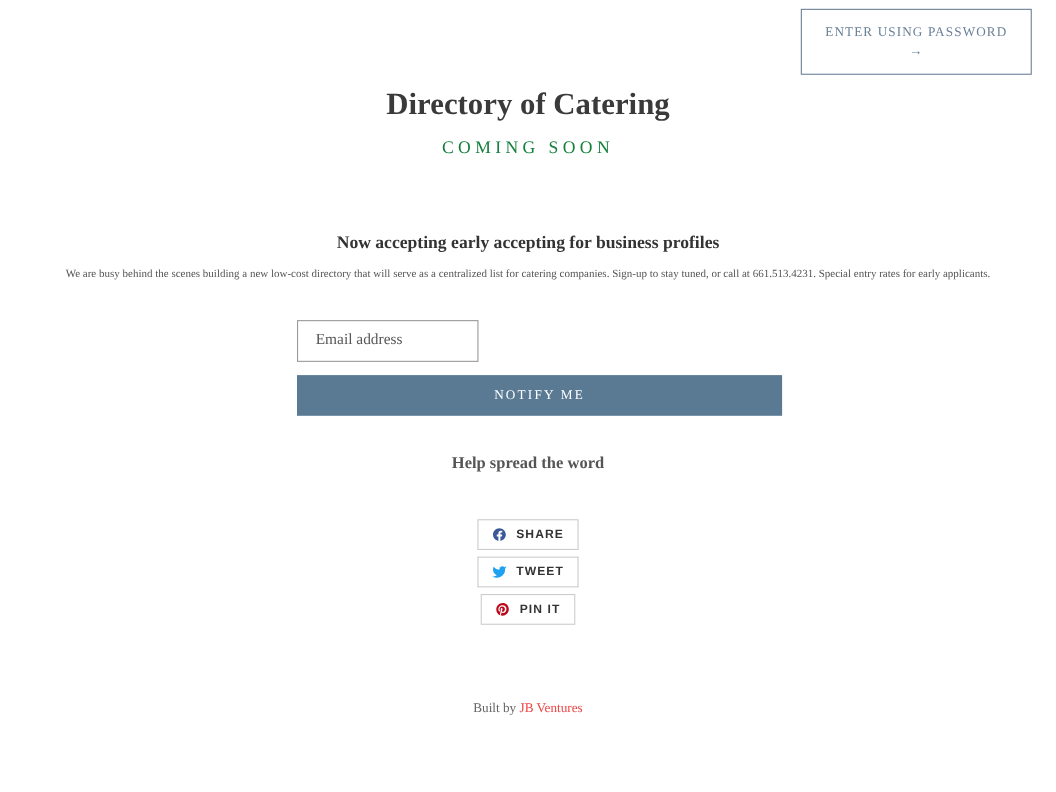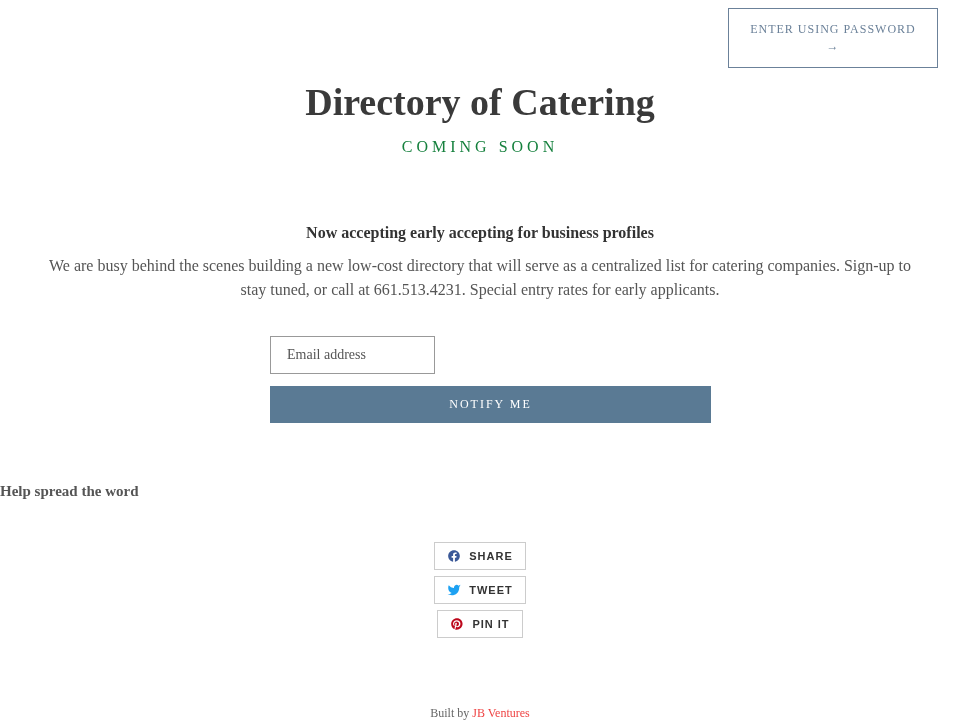--- a/index.html
+++ b/index.html
@@ -25,21 +25,21 @@
       font-size: 12px;
       letter-spacing: 1px;
       text-align: center;
       line-height: 1.4;
       cursor: pointer;
       font-family: Georgia, serif;
       max-width: 210px;
     }
     .page-title {
       text-align: center;
-      font-size: 38px;
+      font-size: 28px;
       font-weight: bold;
       color: #3a3a3a;
       margin-top: 80px;
       font-family: Georgia, serif;
     }
     .coming-soon {
       text-align: center;
       font-size: 16px;
       letter-spacing: 4px;
       color: #15803d;
@@ -49,21 +49,21 @@
     .subtitle {
       text-align: center;
       font-size: 16px;
       font-weight: bold;
       color: #333;
       margin-top: 68px;
       font-family: Georgia, serif;
     }
     .description {
       text-align: center;
-      font-size: 16px;
+      font-size: 10px;
       color: #555;
       margin-top: 12px;
       padding: 0 41px;
       line-height: 1.5;
       font-family: Georgia, serif;
     }
     .form-container {
       margin: 34px auto 0;
       width: 420px;
     }
@@ -86,25 +86,25 @@
       color: #ffffff;
       border: none;
       font-size: 12px;
       letter-spacing: 2px;
       margin-top: 12px;
       cursor: pointer;
       font-family: Georgia, serif;
       display: block;
     }
     .spread-word {
-      text-align: left;
+      text-align: center;
       font-size: 15px;
       font-weight: bold;
       color: #555;
-      margin-top: 60px;
+      margin-top: 35px;
       font-family: Georgia, serif;
     }
     .social-buttons {
       display: flex;
       flex-direction: column;
       align-items: center;
       margin-top: 42px;
       gap: 6px;
     }
     .social-btn {

